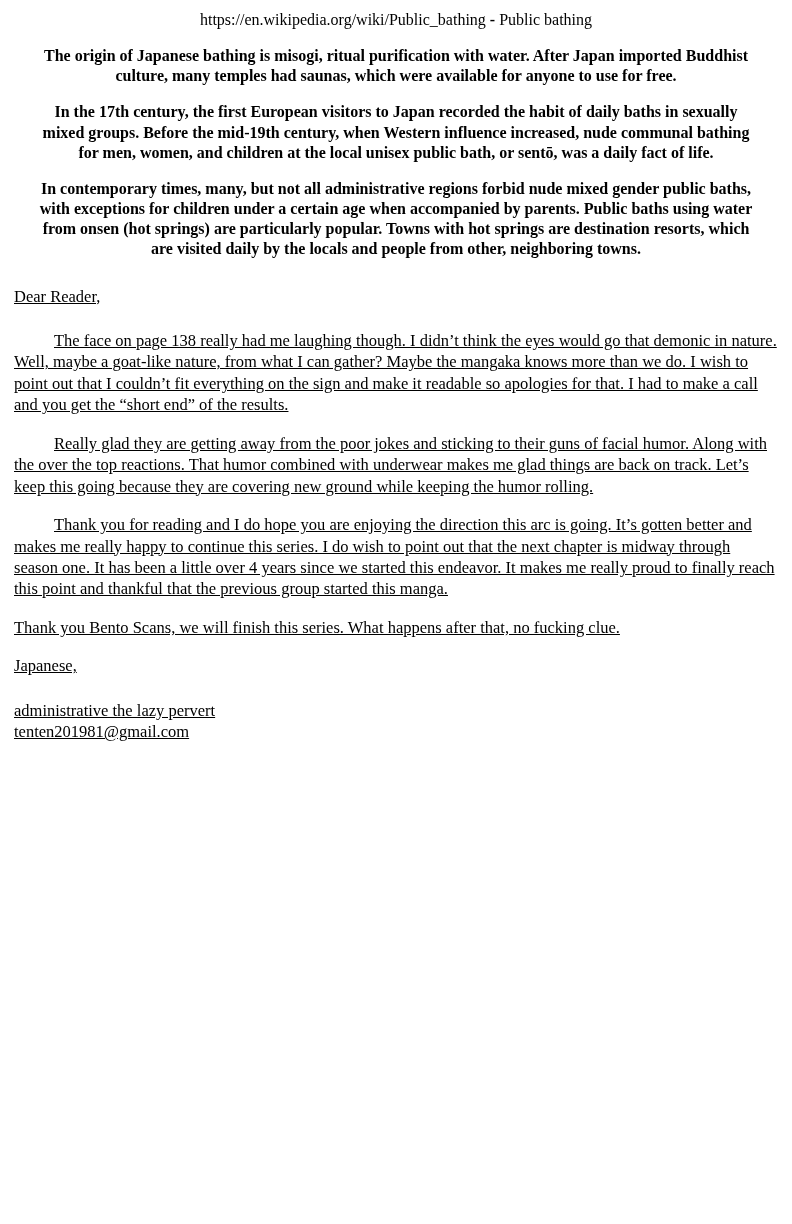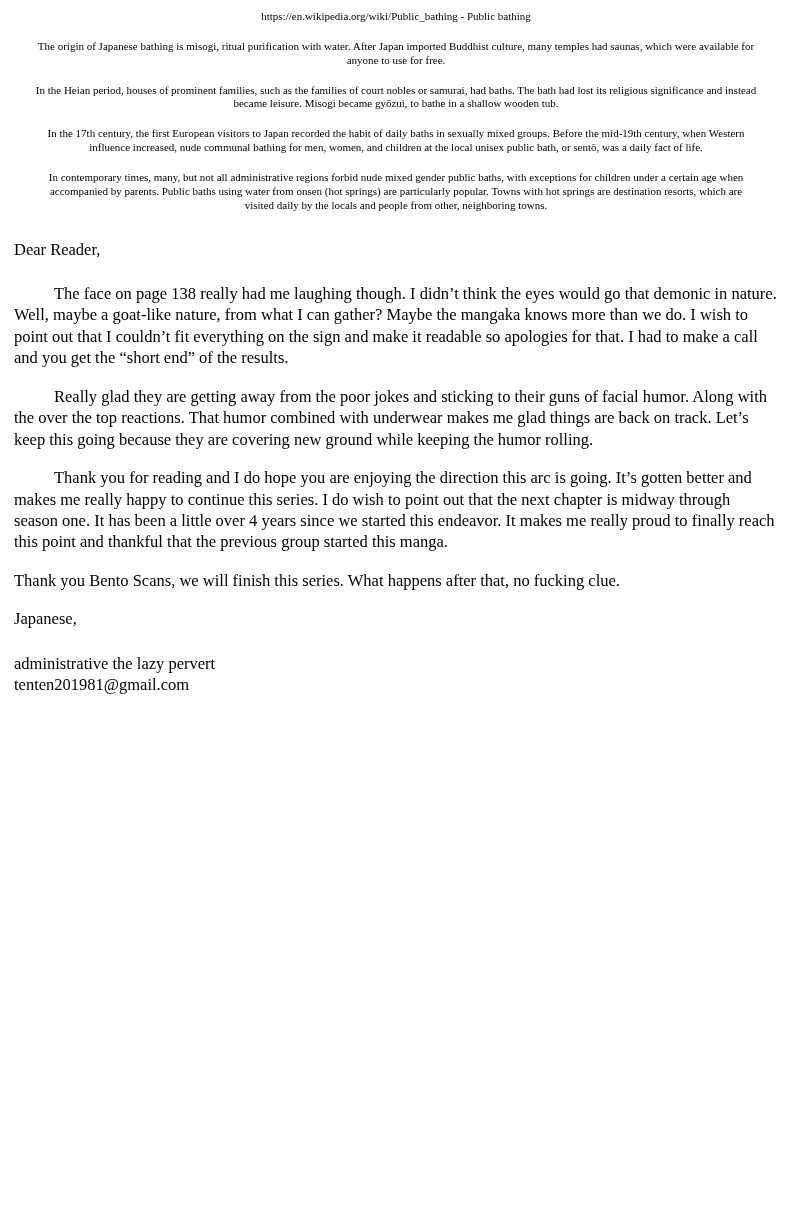--- a/index.html
+++ b/index.html
@@ -18,46 +18,48 @@
     width: 792px;
     height: 1224px;
     box-sizing: border-box;
     padding: 10px 14px 0 14px;
     position: relative;
   }
 
   
   .intro {
     text-align: center;
-    font-size: 11px;
+    font-size: 16px;
     line-height: 1.26;
   }
   .intro .source-line {
     margin: 0 0 1px 0;
   }
   .intro .source-url {
     font-family: "Liberation Serif", "DejaVu Serif", serif;
   }
   .intro .source-sep {
     font-weight: bold;
   }
   .intro p {
     margin: 16px;
     padding: 0 4px;
+    font-weight: bold;
   }
 
   
   .letter {
     margin-top: 26px;
     font-size: 16.5px;
     line-height: 1.3;
     text-align: left;
   }
   .letter p {
     margin: 0 0 17px 0;
+    text-decoration: underline;
   }
   .letter p.indented {
     text-indent: 40px;
   }
   .letter p.tight {
     margin-bottom: 17px;
   }
   .letter p.salutation {
     margin-bottom: 23px;
   }
@@ -76,21 +78,20 @@
 
 <div class="page">
 
   <div class="intro">
     <div class="source-line">
       <span class="source-url">https://en.wikipedia.org/wiki/Public_bathing</span>
       <span class="source-sep">-</span>
       <span class="source-title">Public bathing</span>
     </div>
     <p>The origin of Japanese bathing is misogi, ritual purification with water. After Japan imported Buddhist culture, many temples had saunas, which were available for anyone to use for free.</p>
-    <p>In the Heian period, houses of prominent families, such as the families of court nobles or samurai, had baths. The bath had lost its religious significance and instead became leisure. Misogi became gyōzui, to bathe in a shallow wooden tub.</p>
     <p>In the 17th century, the first European visitors to Japan recorded the habit of daily baths in sexually mixed groups. Before the mid-19th century, when Western influence increased, nude communal bathing for men, women, and children at the local unisex public bath, or sentō, was a daily fact of life.</p>
     <p>In contemporary times, many, but not all administrative regions forbid nude mixed gender public baths, with exceptions for children under a certain age when accompanied by parents. Public baths using water from onsen (hot springs) are particularly popular. Towns with hot springs are destination resorts, which are visited daily by the locals and people from other, neighboring towns.</p>
   </div>
 
   <div class="letter">
     <p class="salutation">Dear Reader,</p>
     <p class="indented">The face on page 138 really had me laughing though.  I didn’t think the eyes would go that demonic in nature.  Well, maybe a goat-like nature, from what I can gather? Maybe the mangaka knows more than we do.  I wish to point out that I couldn’t fit everything on the sign and make it readable so apologies for that.  I had to make a call and you get the “short end” of the results.</p>
     <p class="indented">Really glad they are getting away from the poor jokes and sticking to their guns of facial humor.  Along with the over the top reactions.  That humor combined with underwear makes me glad things are back on track.  Let’s keep this going because they are covering new ground while keeping the humor rolling.</p>
     <p class="indented">Thank you for reading and I do hope you are enjoying the direction this arc is going.  It’s gotten better and makes me really happy to continue this series.  I do wish to point out that the next chapter is midway through season one.  It has been a little over 4 years since we started this endeavor.  It makes me really proud to finally reach this point and thankful that the previous group started this manga.</p>
     <p class="tight">Thank you Bento Scans, we will finish this series.  What happens after that, no fucking clue.</p>

